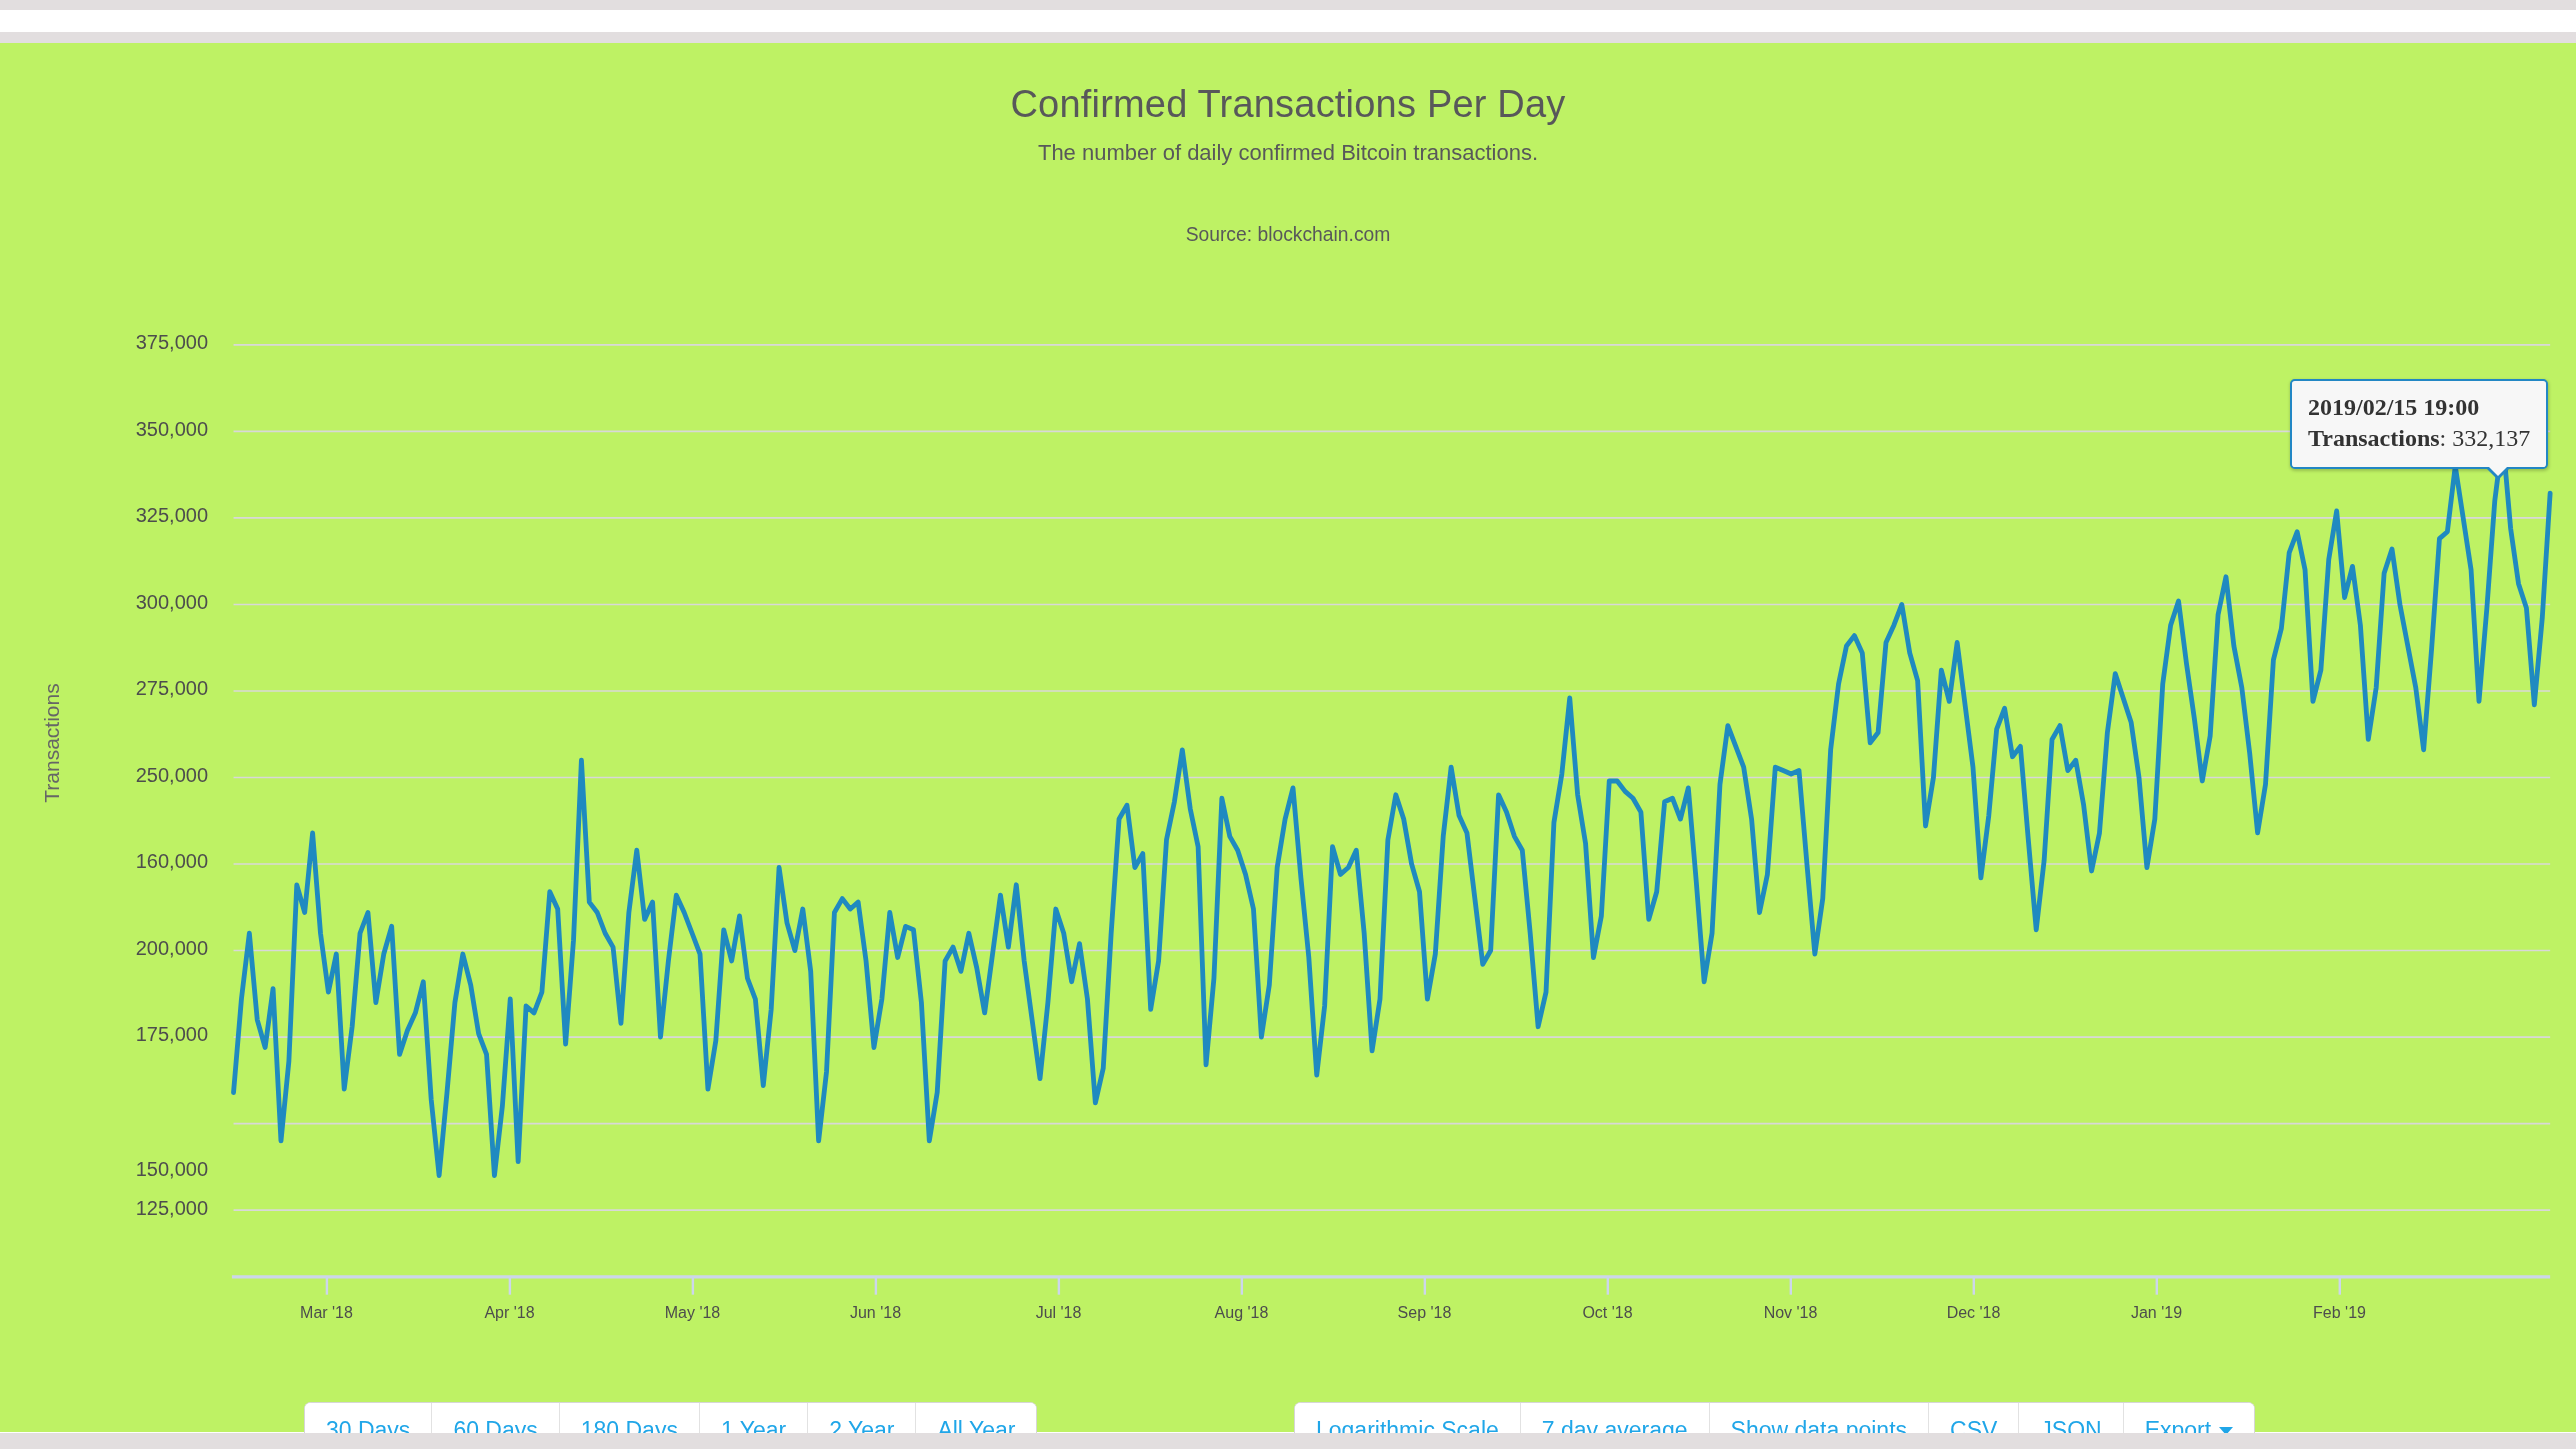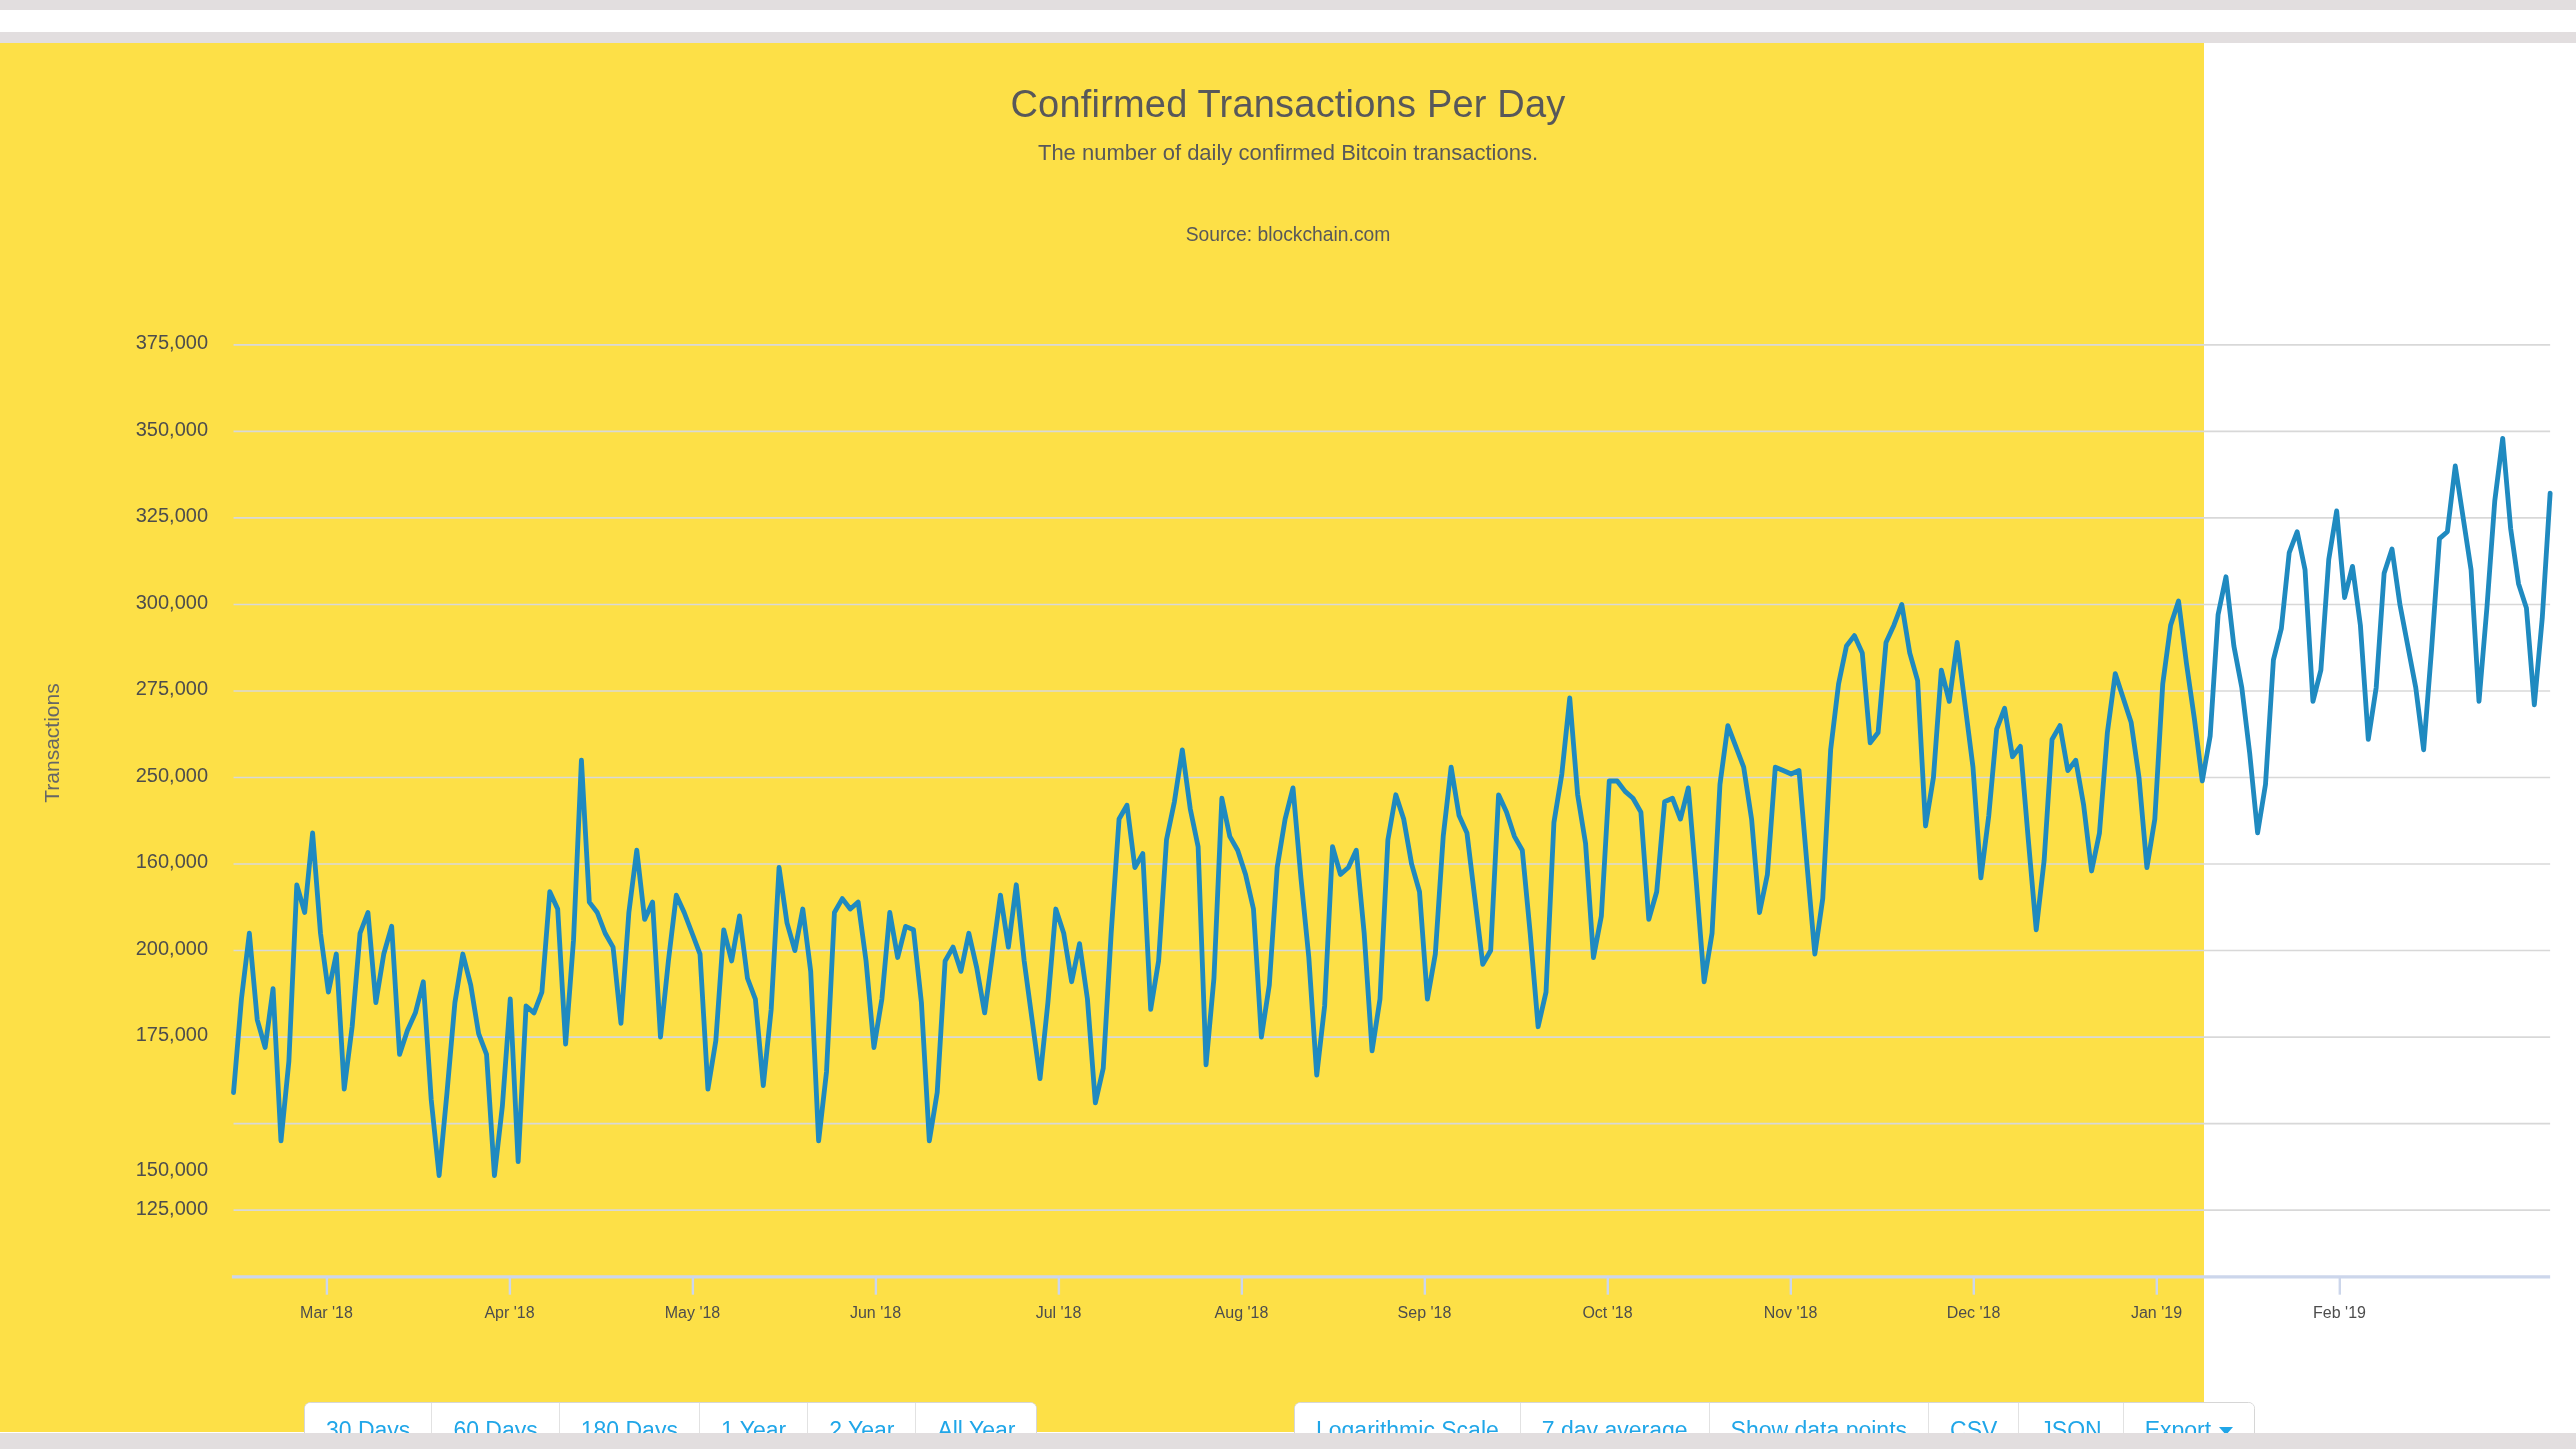--- a/index.html
+++ b/index.html
@@ -12,21 +12,21 @@
   }
   #page { position: relative; width: 2576px; height: 1449px; background: #fff; }
 
   
   .chrome-strip-top    { position:absolute; left:0; top:0;  width:2576px; height:9.7px; background:#e2dedf; }
   .chrome-strip-mid    { position:absolute; left:0; top:9.7px; width:2576px; height:22.5px; background:#ffffff; }
   .chrome-strip-bottom { position:absolute; left:0; top:32px; width:2576px; height:11.3px; background:#e2dedf; }
   .chrome-strip-foot   { position:absolute; left:0; top:1433px; width:2576px; height:16px; background:#e2dedf; }
 
   
-  .card { position:absolute; left:0; top:43px; width:2204px; height:1389px; background:#fde047; }
+  .card { position:absolute; left:0; top:43px; width:2576px; height:1389px; background:#bef264; }
 
   
   .chart-title {
     position:absolute; left:0; top:40px; width:2576px;
     text-align:center; font-size:38px; color:#58585a; font-weight:400;
     letter-spacing:0.2px;
   }
   .chart-subtitle {
     position:absolute; left:0; top:97px; width:2576px;
     text-align:center; font-size:22px; color:#58585a; font-weight:400;
@@ -185,20 +185,26 @@
           <div class="x-tick-label" style="left: 1153px; top: 1261px;">Aug '18</div>
           <div class="x-tick-label" style="left: 1336px; top: 1261px;">Sep '18</div>
           <div class="x-tick-label" style="left: 1519px; top: 1261px;">Oct '18</div>
           <div class="x-tick-label" style="left: 1702px; top: 1261px;">Nov '18</div>
           <div class="x-tick-label" style="left: 1885px; top: 1261px;">Dec '18</div>
           <div class="x-tick-label" style="left: 2068px; top: 1261px;">Jan '19</div>
           <div class="x-tick-label" style="left: 2251px; top: 1261px;">Feb '19</div>
         </div>
     </div>
 
+    <div class="tooltip">
+      <div class="tooltip-date">2019/02/15 19:00</div>
+      <div class="tooltip-row"><b>Transactions</b><span>: </span><span>332,137</span></div>
+      <div class="tooltip-pointer"></div>
+      <div class="tooltip-pointer-inner"></div>
+    </div>
 
     <div class="btn-group group-left" id="range-button-group">
         <button class="btn"><span>30 Days</span></button>
         <button class="btn"><span>60 Days</span></button>
         <button class="btn"><span>180 Days</span></button>
         <button class="btn"><span>1 Year</span></button>
         <button class="btn"><span>2 Year</span></button>
         <button class="btn"><span>All Year</span></button>
       </div>
     <div class="btn-group group-right" id="option-button-group">

